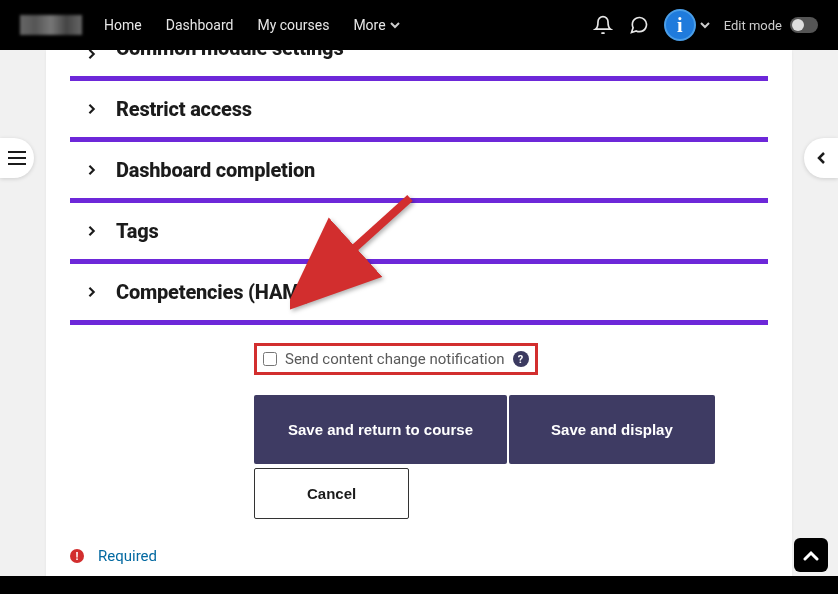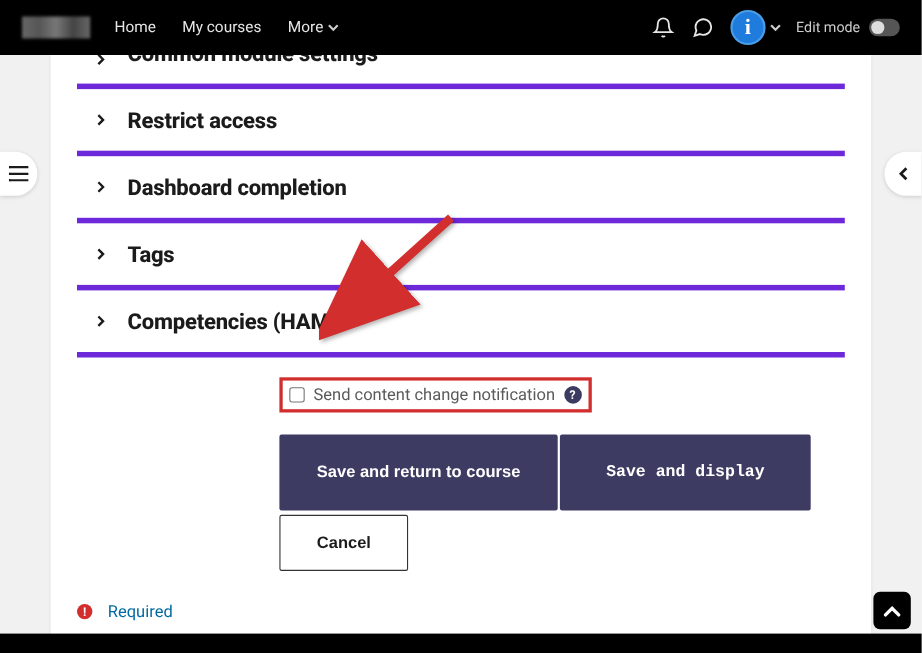--- a/index.html
+++ b/index.html
@@ -182,28 +182,28 @@
     .btn-primary {
       background: #3e3b63;
       color: #fff;
       border: none;
       font-size: 15px;
       font-weight: 700;
       padding: 18px 34px;
       cursor: pointer;
       border-radius: 2px;
     }
-    .btn-primary:nth-child(2) { padding: 26px 42px; font-family: Liberation Mono, monospace; }
+    .btn-primary:nth-child(2) { padding: 26px 42px; }
     .btn-secondary {
       background: #fff;
       color: #1b1b1b;
       border: 1px solid #333;
       font-size: 15px;
       font-weight: 700;
-      padding: 16px 33px;
+      padding: 16px 52px;
       cursor: pointer;
       border-radius: 2px;
     }
     
     .required-row {
       display: flex;
       align-items: center;
       gap: 14px;
       margin-top: 28px;
     }
@@ -276,20 +276,21 @@
       filter: drop-shadow(2px 2px 2px rgba(0,0,0,0.3));
     }
   </style>
 </head>
 <body>
 
 <div class="navbar">
   <div class="navbar-left">
     <div class="navbar-logo"></div>
     <div class="nav-link">Home</div>
+    <div class="nav-link">Dashboard</div>
     <div class="nav-link">My courses</div>
     <div class="nav-link">
       <span>More</span>
       <svg class="chevron-down-svg" width="10" height="7" viewBox="0 0 10 7">
           <path d="M1 1l4 4 4-4" stroke="#ccc" stroke-width="2" fill="none"></path>
         </svg>
     </div>
   </div>
   <div class="navbar-right">
     <div class="nav-icon">

